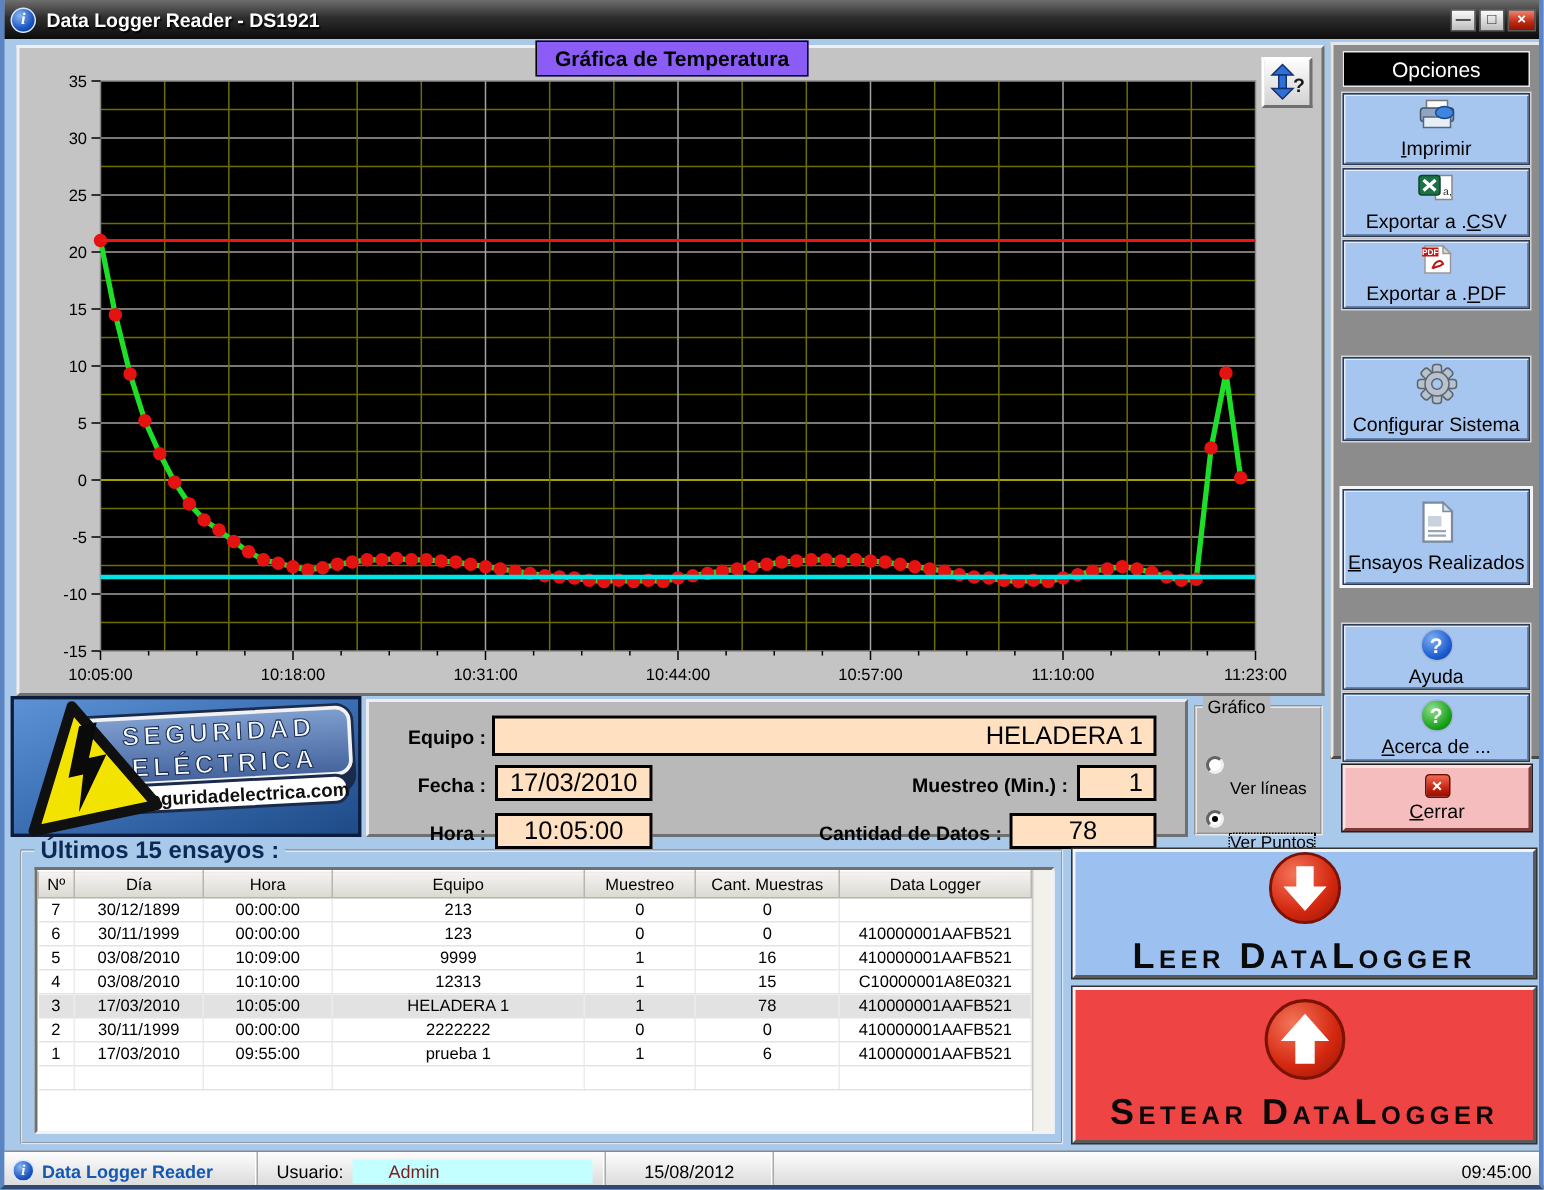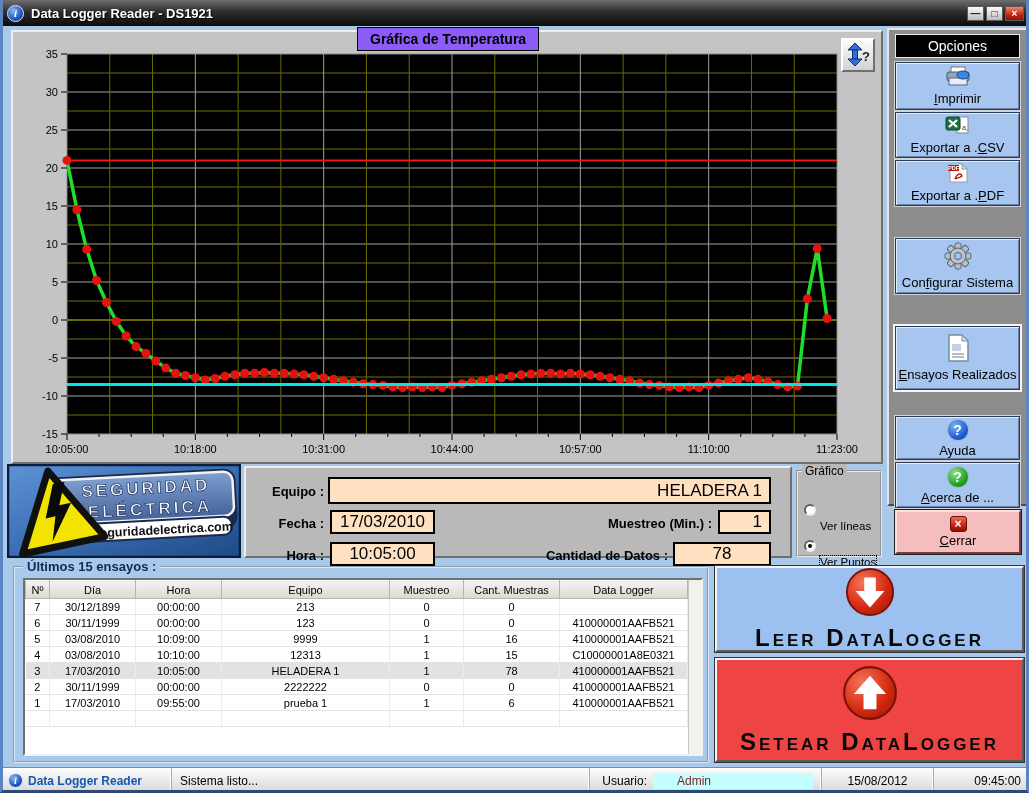--- a/index.html
+++ b/index.html
@@ -122,21 +122,21 @@
   }
   .radio-label { font-size:11.5px;margin-top:32px; }
   .radio-label.focus { outline:1px dotted #000; }
   
   .ensayos-box {
     position:absolute; left:10px; top:566px; width:696px; height:197px;
     border:2px groove #dce8f8; border-radius:2px;
   }
   .ensayos-box .glabel {
     position:absolute; top:-9px; left:8px; background:#a9c9ea; padding:0 4px;
-    font-size:13px; font-weight:bold; color:#0c2a55;
+    font-size:16px; font-weight:bold; color:#0c2a55;
   }
   .table-wrap {
     position:absolute; left:8px; top:10px; width:680px; height:178px; background:#fff;
     border:2px solid; border-color:#707070 #f2f2f2 #f2f2f2 #707070; display:flex;
   }
   table { border-collapse:collapse; table-layout:fixed; align-self:flex-start; width:662px; }
   th {
     background:linear-gradient(180deg,#f4f3f0,#dcd9d2); border:1px solid #b8b5ae;
     border-top:1px solid #fff; font-size:11px; font-weight:normal; height:18px; color:#000;
   }
@@ -649,23 +649,20 @@
     </svg>
   </span>
   <span class="big-label">Setear DataLogger</span>
 </button>
 
 <div class="statusbar">
   <div class="seg" style="width:172px">
     <span class="app-icon" style="width:15px;height:15px;font-size:10px;margin:0">i</span>
     <span class="app-name">Data Logger Reader</span>
   </div>
-  <div class="seg" style="width:418px">
-    <span>Sistema listo...</span>
-  </div>
   <div class="seg" style="width:232px;justify-content:flex-end">
     <span>Usuario:</span>
     <span class="admin-field">Admin</span>
   </div>
   <div class="seg" style="width:112px;justify-content:center">
     <span>15/08/2012</span>
   </div>
   <div class="seg" style="flex:1;justify-content:flex-end;border-right:none">
     <span>09:45:00</span>
   </div>

